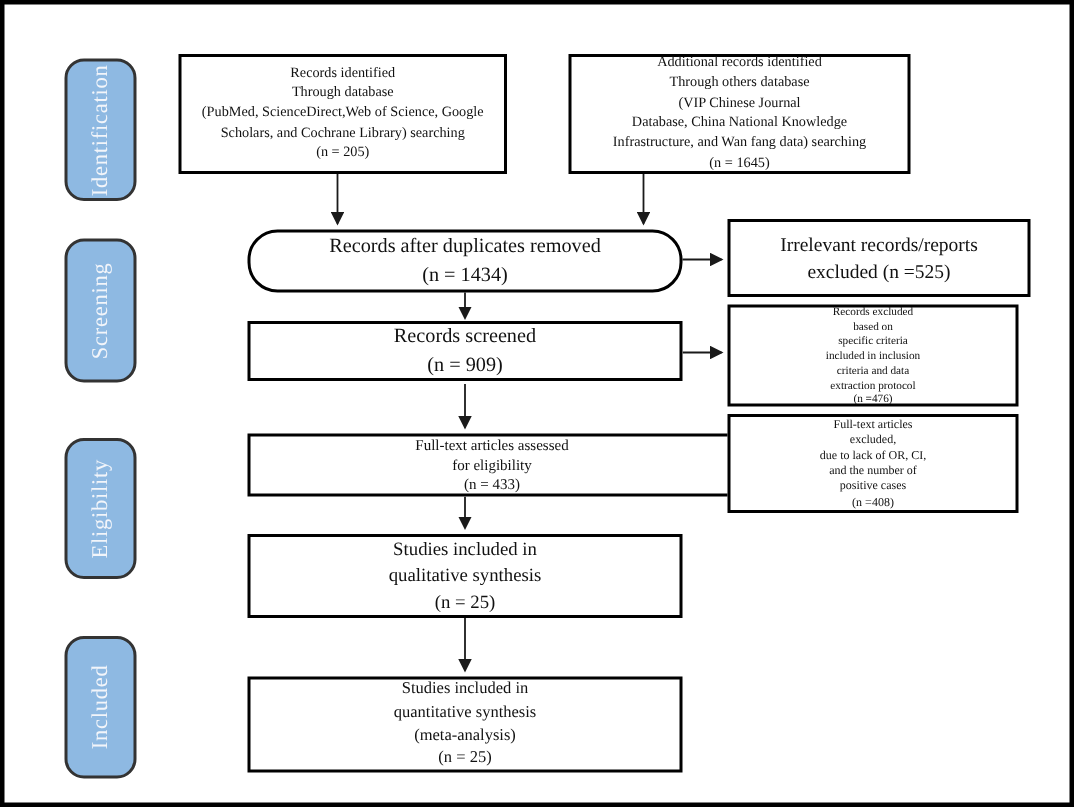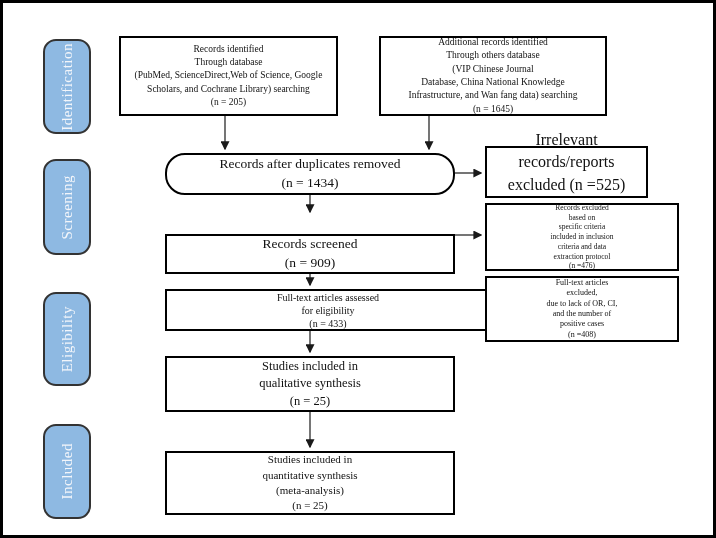--- a/index.html
+++ b/index.html
@@ -57,26 +57,26 @@
   }
   .fbox span {
     white-space: pre-line;
     line-height: 1.4;
     display: block;
     width: 100%;
   }
   .b-topleft  { left: 116px; top: 33px;  width: 219px; height: 80px; font-size: 9.5px; }
   .b-topright { left: 347px; top: 33px;  width: 228px; height: 80px; font-size: 9.5px; margin-left: 29px; }
   .b-dup      { left: 162px; top: 150px; width: 290px; height: 42px; font-size: 13.5px; border-radius: 20px; }
-  .b-screen   { left: 162px; top: 231px; width: 290px; height: 40px; font-size: 13.5px; }
+  .b-screen   { left: 162px; top: 211px; width: 290px; height: 40px; font-size: 13.5px; }
   .b-full     { left: 162px; top: 286px; width: 326px; height: 42px; font-size: 10px; }
   .b-full span { line-height: 1.3; }
   .b-qual     { left: 162px; top: 353px; width: 290px; height: 56px; font-size: 12.5px; }
   .b-quant    { left: 162px; top: 448px; width: 290px; height: 64px; font-size: 11px; }
-  .b-r1       { left: 482px; top: 143px; width: 163px; height: 52px; font-size: 16px; align-items: flex-end; }
+  .b-r1       { left: 482px; top: 143px; width: 202px; height: 52px; font-size: 13px; }
   .b-r2       { left: 482px; top: 200px; width: 194px; height: 68px; font-size: 7.5px; }
   .b-r2 span  { line-height: 1.3; }
   .b-r3       { left: 482px; top: 273px; width: 194px; height: 66px; font-size: 8px; justify-content: flex-end; }
   .b-r3 span  { line-height: 1.3; }
 </style>
 </head>
 <body>
 
 <div class="canvas">
 

